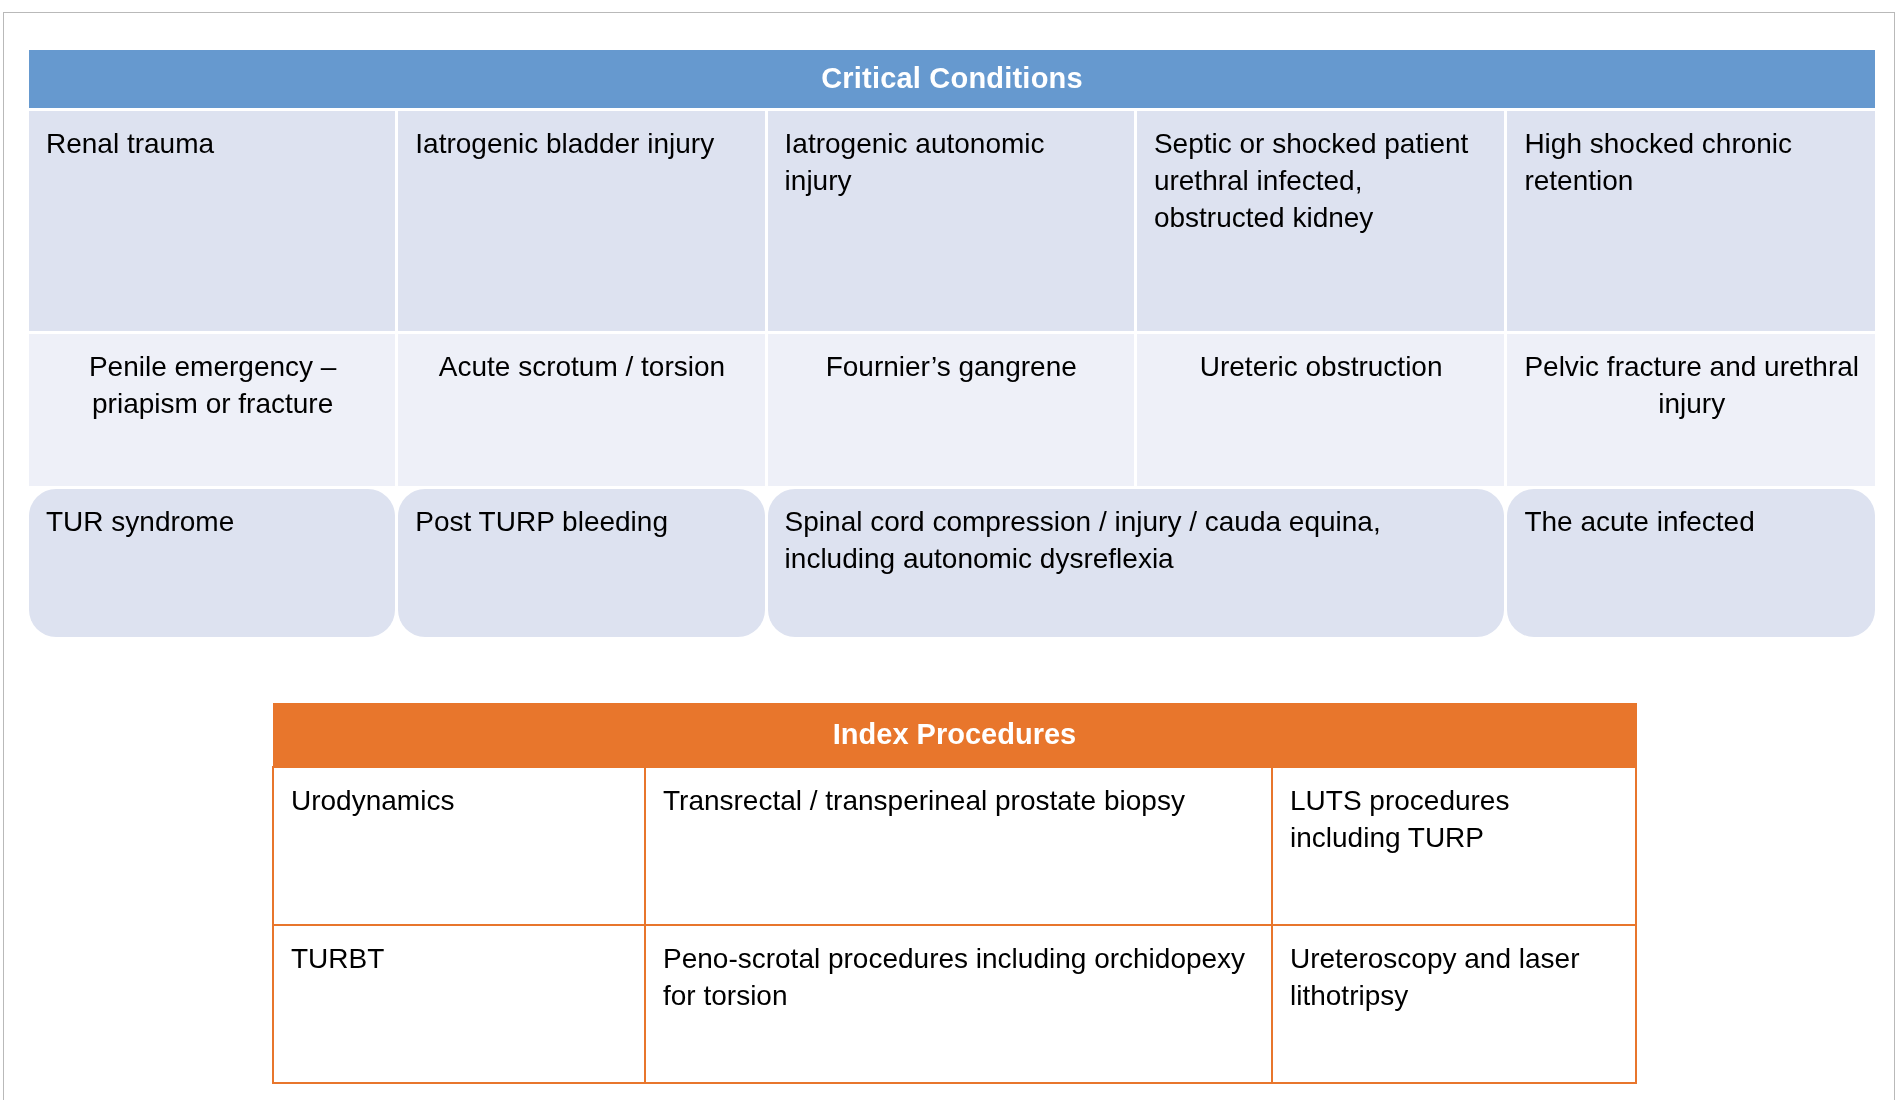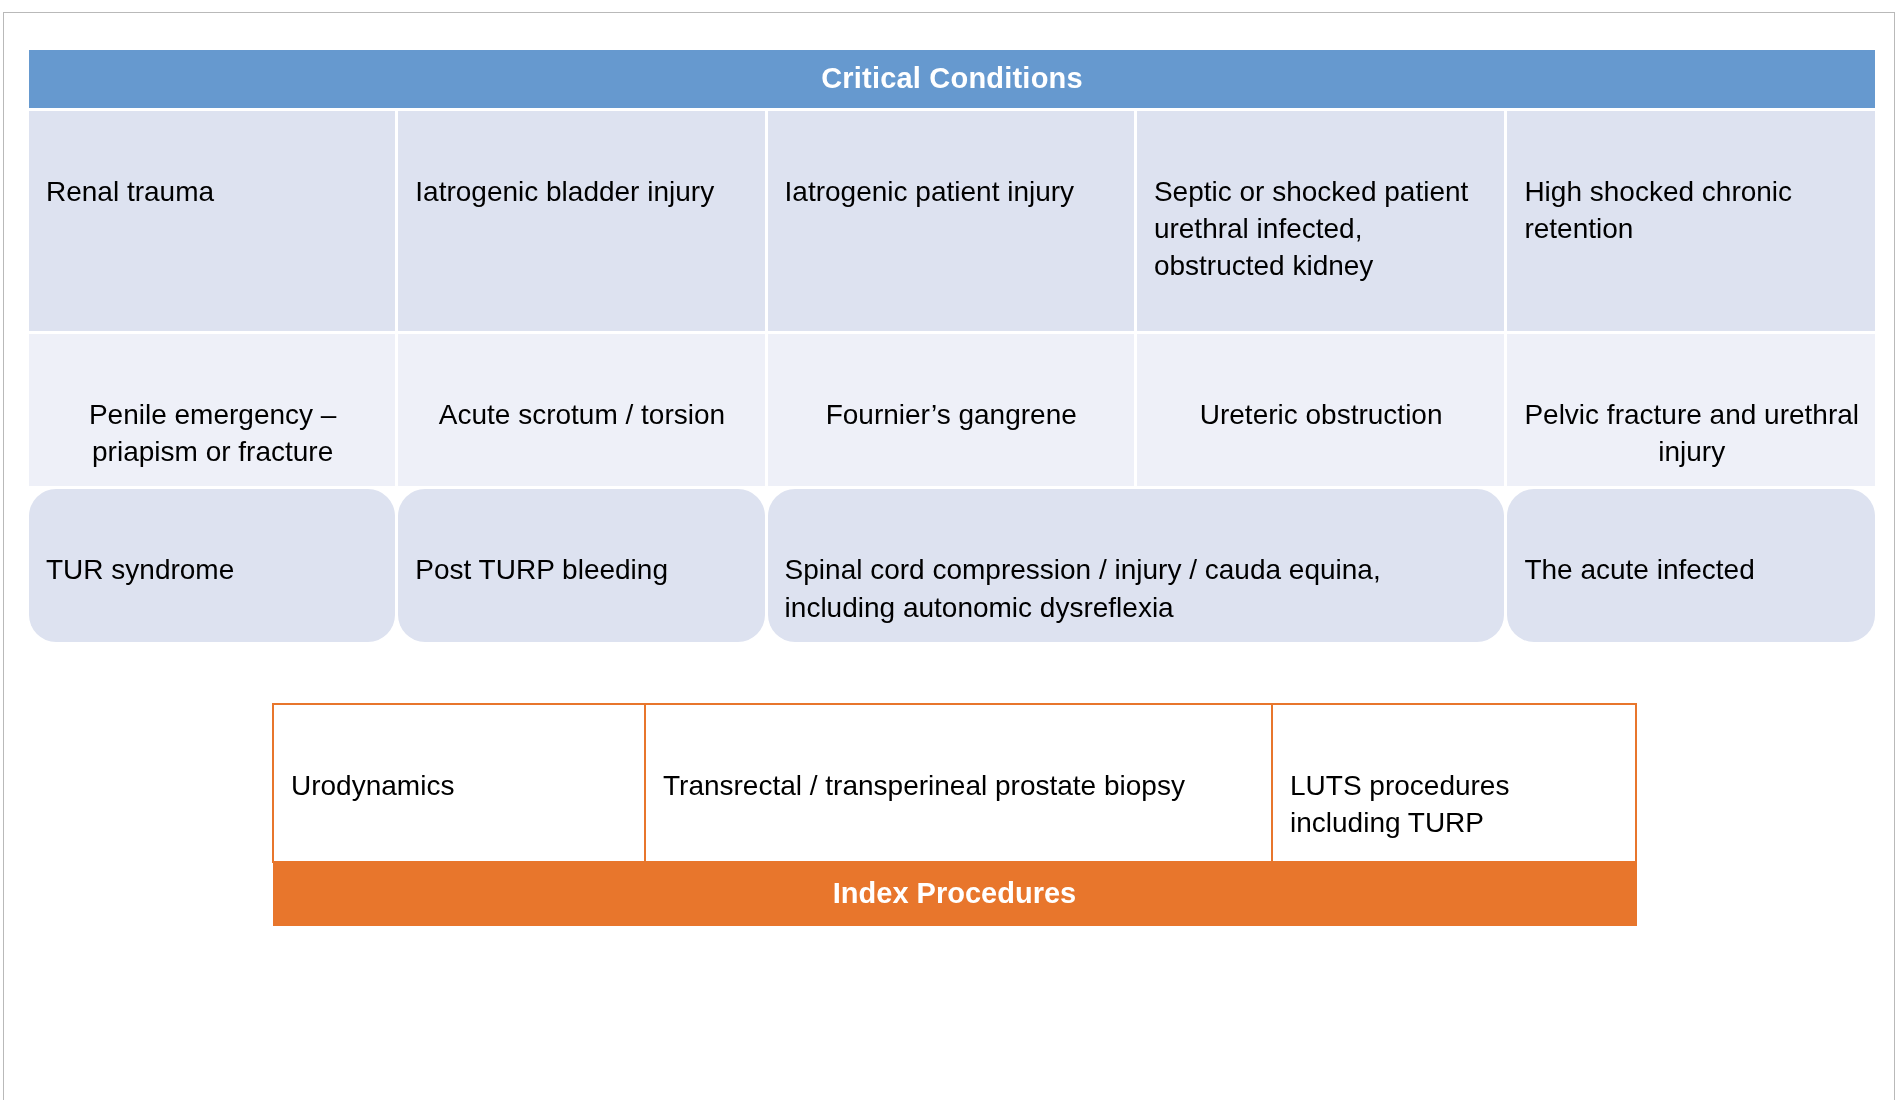--- a/index.html
+++ b/index.html
@@ -79,21 +79,21 @@
   #index-table td.ip-cell {
     vertical-align: top;
     background: #ffffff;
     font-size: 28px;
     line-height: 1.33;
     padding: 14px 16px 16px 17px;
     border: 2px solid #e8762c;
     height: 126px;
   }
 
-  .cell-text { display: block; white-space: pre-line; margin-top: 48px; }
+  .cell-text { display: block; white-space: pre-line; }
 </style>
 </head>
 <body>
 
 <div id="page-frame">
 
   <table id="critical-table">
     <colgroup>
       <col style="width:306px">
       <col style="width:306px">
@@ -107,21 +107,21 @@
       </tr>
 
       <tr class="row-dark row-r1">
         <td class="cc-cell">
           <span class="cell-text">Renal trauma</span>
         </td>
         <td class="cc-cell">
           <span class="cell-text">Iatrogenic bladder injury</span>
         </td>
         <td class="cc-cell">
-          <span class="cell-text">Iatrogenic patient injury</span>
+          <span class="cell-text">Iatrogenic autonomic injury</span>
         </td>
         <td class="cc-cell">
           <span class="cell-text">Septic or shocked patient urethral infected, obstructed kidney</span>
         </td>
         <td class="cc-cell">
           <span class="cell-text">High shocked chronic retention</span>
         </td>
       </tr>
 
       <tr class="row-light row-r2">
@@ -160,31 +160,42 @@
   </table>
 
   <table id="index-table">
     <colgroup>
       <col style="width:372px">
       <col style="width:627px">
       <col style="width:364px">
     </colgroup>
     <tbody>
       <tr>
+        <td class="ip-header-cell" colspan="3">Index Procedures</td>
+      </tr>
+
+      <tr>
         <td class="ip-cell">
           <span class="cell-text">Urodynamics</span>
         </td>
         <td class="ip-cell">
           <span class="cell-text">Transrectal / transperineal prostate biopsy</span>
         </td>
         <td class="ip-cell">
           <span class="cell-text">LUTS procedures including TURP</span>
         </td>
       </tr>
 
       <tr>
-        <td class="ip-header-cell" colspan="3">Index Procedures</td>
-      </tr>
-
+        <td class="ip-cell">
+          <span class="cell-text">TURBT</span>
+        </td>
+        <td class="ip-cell">
+          <span class="cell-text">Peno-scrotal procedures including orchidopexy for torsion</span>
+        </td>
+        <td class="ip-cell">
+          <span class="cell-text">Ureteroscopy and laser lithotripsy</span>
+        </td>
+      </tr>
     </tbody>
   </table>
 
 </div>
 
 </body></html>

